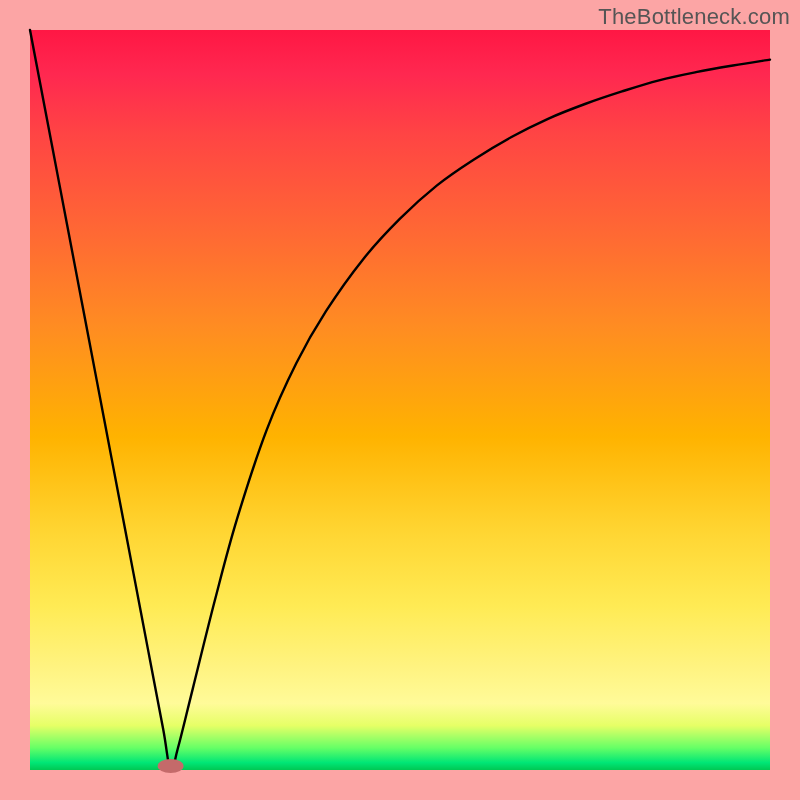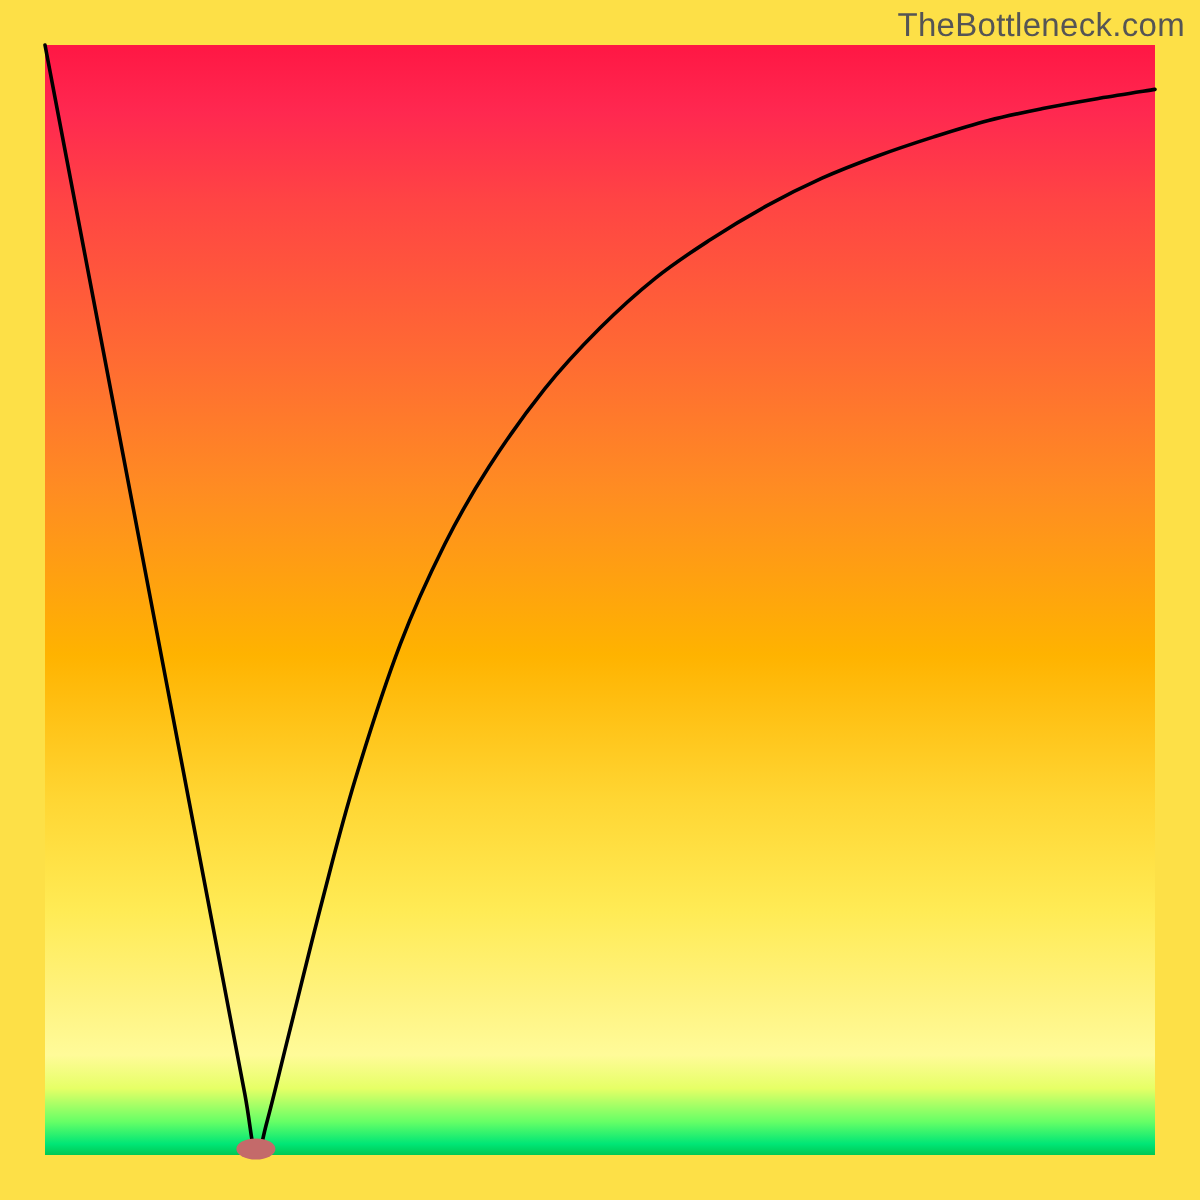--- a/index.html
+++ b/index.html
@@ -8,21 +8,21 @@
     width: 800px;
     height: 800px;
     overflow: hidden;
     font-family: Arial, Helvetica, sans-serif;
     background: #000;
   }
   .frame {
     position: relative;
     width: 800px;
     height: 800px;
-    background: #fde047;
+    background: #fca5a5;
   }
   .plot-area {
     position: absolute;
     left: 30px;
     top: 30px;
     width: 740px;
     height: 740px;
     background: linear-gradient(to bottom,
       #ff1744 0%,
       #ff2850 6%,

